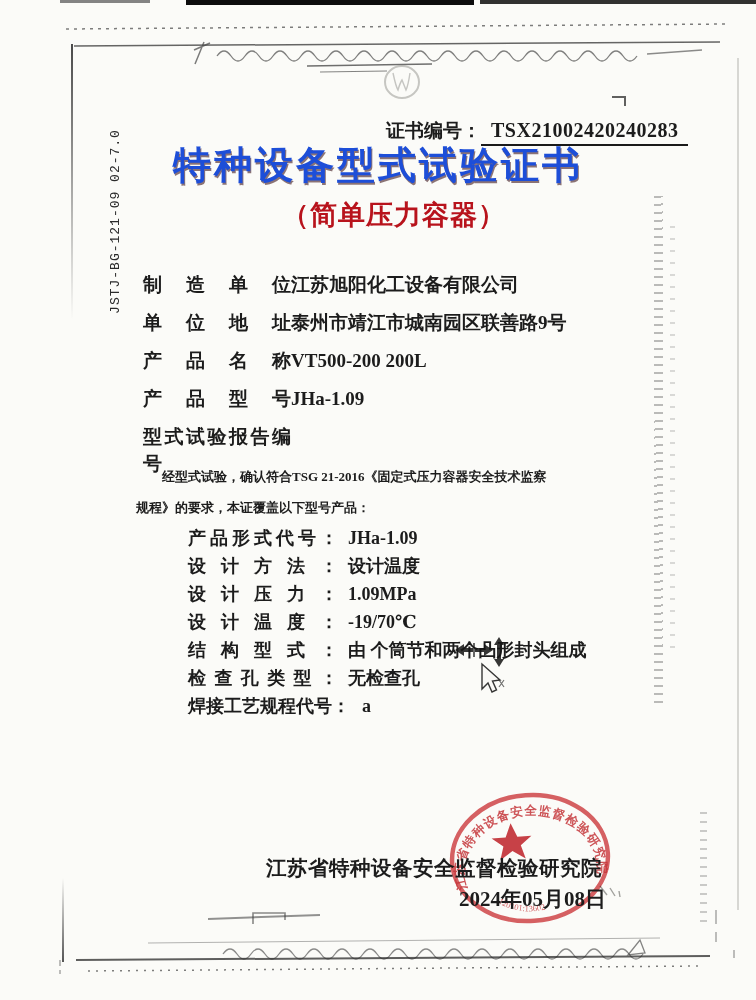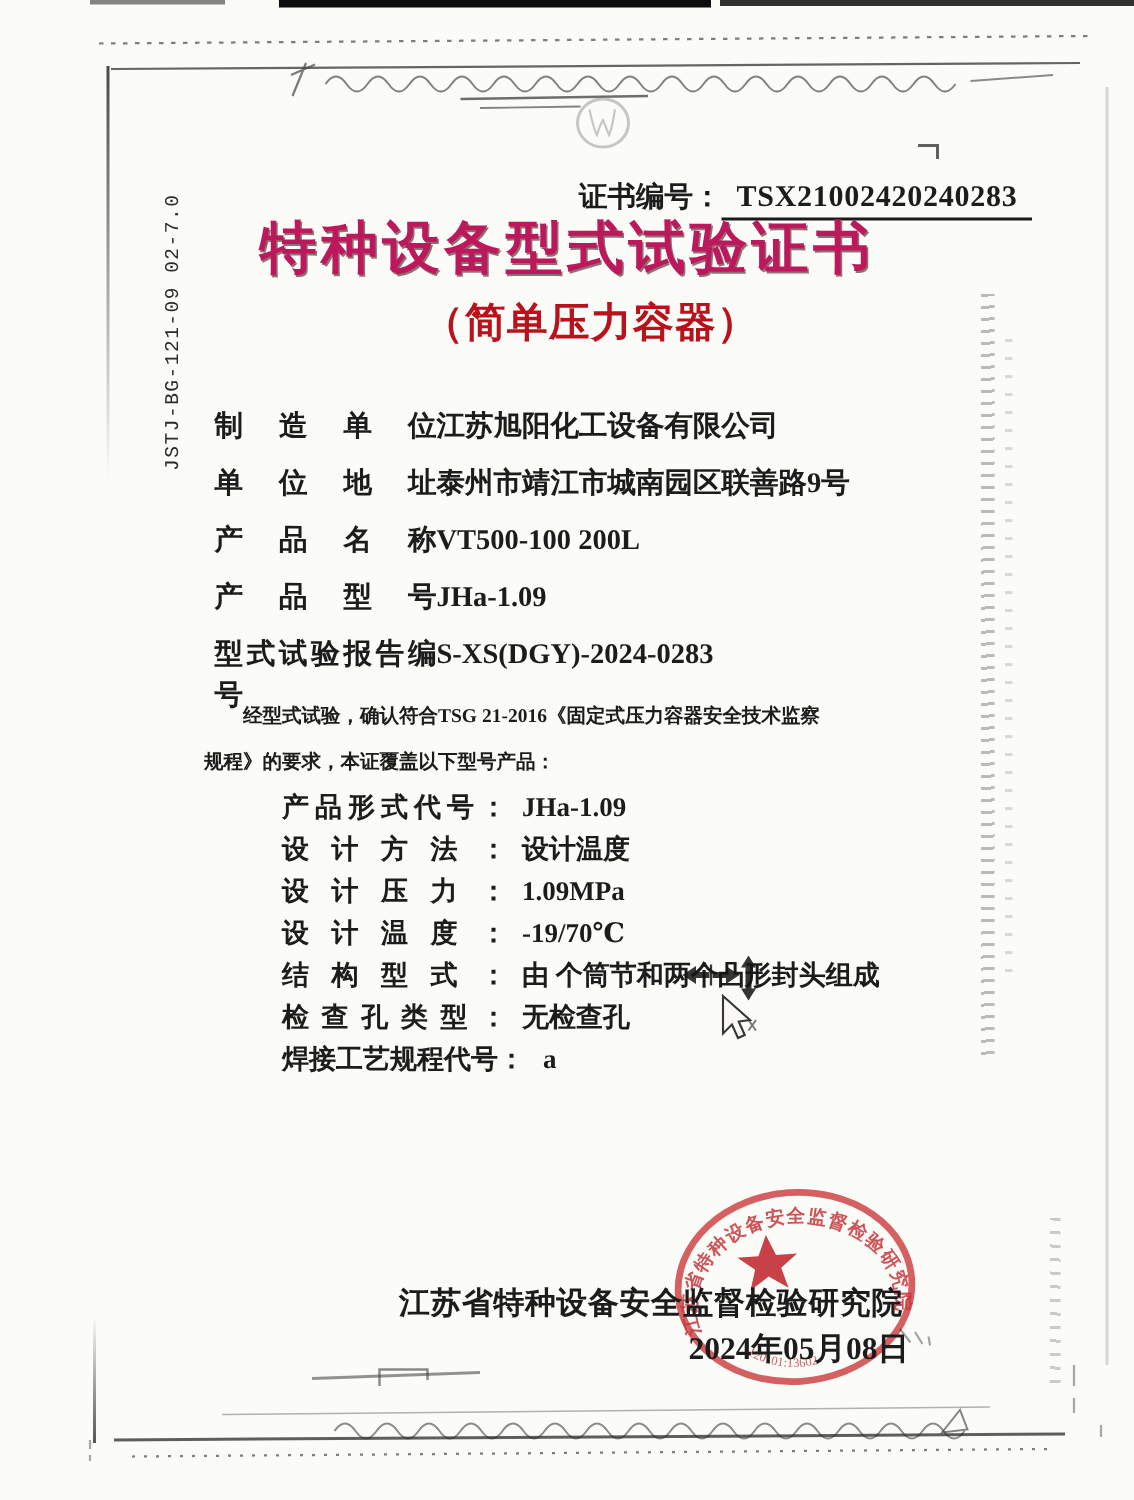--- a/index.html
+++ b/index.html
@@ -31,21 +31,21 @@
   
   .form-code{position:absolute;left:-10px;top:214px;width:250px;text-align:center;
      transform:rotate(-90deg);font-family:"Liberation Mono","DejaVu Sans Mono",monospace;
      font-size:13px;letter-spacing:1px;color:#2a2a2a;}
   
   .cert-row{position:absolute;left:386px;top:118px;font-size:19px;font-weight:600;}
   .cert-row .num{display:inline-block;border-bottom:2px solid #1a1a1a;padding:0 10px 2px;
      font-size:20px;letter-spacing:.5px;}
   
   .title{position:absolute;left:0;right:0;top:140px;text-align:center;
-     font-size:38px;font-weight:800;letter-spacing:3px;color:#be185d;
+     font-size:38px;font-weight:800;letter-spacing:3px;color:#1d4ed8;
      text-shadow:1px 1.5px 0 rgba(48,4,10,.55);}
   .subtitle{position:absolute;left:0;right:0;top:197px;text-align:center;
      font-size:27px;font-weight:700;letter-spacing:1px;color:#b8131c;transform:translateX(16px);}
   
   .fields{position:absolute;left:143px;top:271px;width:492px;}
   .frow{display:flex;line-height:27px;margin-bottom:11px;font-size:19px;font-weight:600;}
   .flabel{width:148px;text-align:justify;text-align-last:justify;}
   .fvalue{flex:1;}
   
   .statement{position:absolute;left:136px;top:462px;width:548px;font-size:13px;
@@ -112,29 +112,28 @@
     <div class="frow">
       <span class="flabel">制造单位</span>
       <span class="fvalue">江苏旭阳化工设备有限公司</span>
     </div>
     <div class="frow">
       <span class="flabel">单位地址</span>
       <span class="fvalue">泰州市靖江市城南园区联善路9号</span>
     </div>
     <div class="frow">
       <span class="flabel">产品名称</span>
-      <span class="fvalue">VT500-100 200L</span>
+      <span class="fvalue">VT500-200 200L</span>
     </div>
     <div class="frow">
       <span class="flabel">产品型号</span>
       <span class="fvalue">JHa-1.09</span>
     </div>
     <div class="frow">
       <span class="flabel">型式试验报告编号</span>
-      <span class="fvalue">S-XS(DGY)-2024-0283</span>
     </div>
   </div>
 
   <div class="statement">
     <div class="l1">经型式试验，确认符合TSG 21-2016《固定式压力容器安全技术监察</div>
     <div class="l2">规程》的要求，本证覆盖以下型号产品：</div>
   </div>
 
   <div class="specs">
     <div class="srow">

